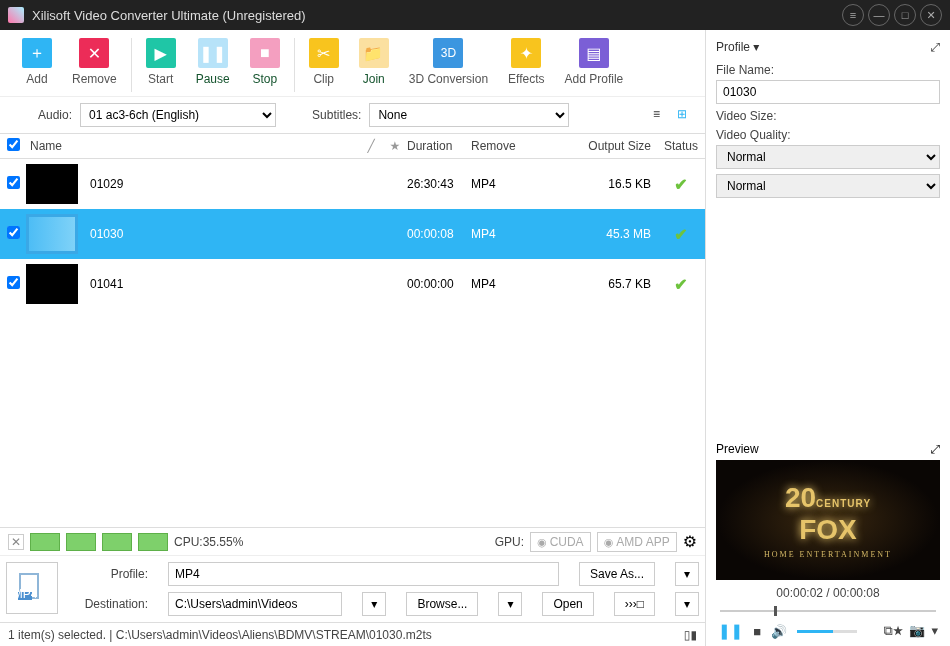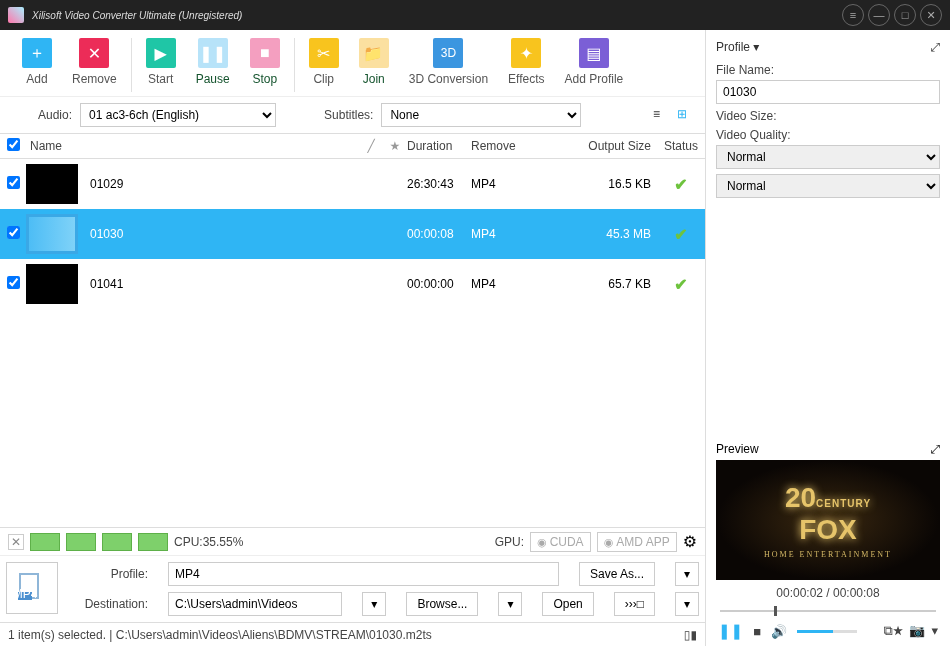--- a/index.html
+++ b/index.html
@@ -1,19 +1,19 @@
 <!DOCTYPE html>
 <html><head>
 <meta charset="utf-8">
 <style>
 * { margin: 0; padding: 0; box-sizing: border-box; font-family: "Segoe UI", Tahoma, sans-serif; font-size: 12px; }
 body { width: 950px; height: 646px; background: #fff; overflow: hidden; }
 .titlebar { height: 30px; background: #222; color: #ddd; display: flex; align-items: center; padding: 0 8px; }
 .titlebar .app-icon { width: 16px; height: 16px; background: linear-gradient(45deg,#f7a,#aef); margin-right: 8px; border-radius: 2px; }
-.titlebar .title { flex: 1; font-size: 10px; font-style: italic; }
+.titlebar .title { flex: 1; font-size: 13px; }
 .titlebar .win-btn { width: 22px; height: 22px; border: 1px solid #666; border-radius: 50%; margin-left: 4px; display: flex; align-items: center; justify-content: center; color: #aaa; cursor: pointer; font-size: 11px; }
 .app-body { display: flex; height: calc(100% - 30px); }
 .main-pane { flex: 1; display: flex; flex-direction: column; border-right: 1px solid #ddd; }
 .side-pane { width: 244px; display: flex; flex-direction: column; }
 
 .toolbar { display: flex; padding: 8px 18px 4px; gap: 2px; align-items: flex-start; border-bottom: 1px solid #eee; }
 .toolbar-group { display: flex; gap: 12px; }
 .tool-btn { display: flex; flex-direction: column; align-items: center; gap: 4px; cursor: pointer; padding: 0 4px; }
 .tool-btn .icon-box { width: 30px; height: 30px; display: flex; align-items: center; justify-content: center; border-radius: 2px; font-size: 16px; color: #fff; }
 .tool-btn .label { color: #555; font-size: 12px; }
@@ -159,21 +159,21 @@
         <div class="tool-btn">
           <div class="icon-box" style="background:#7b5fd6">▤</div>
           <div class="label">Add Profile</div>
         </div>
       </div>
     </div>
 
     <div class="opt-row">
       <label style="margin-left:28px">Audio:</label>
       <select style="width:196px"><option>01 ac3-6ch (English)</option></select>
-      <label style="margin-left:40px">Subtitles:</label>
+      <label style="margin-left:28px">Subtitles:</label>
       <select style="width:200px"><option>None</option></select>
       <div class="view-btns">
         <div class="view-btn" style="color:#333">≡</div>
         <div class="view-btn" style="color:#2fb5f4">⊞</div>
       </div>
     </div>
 
     <div class="list-header">
       <div class="col-check"><input type="checkbox" checked="" style=""></div>
       <div class="col-name">Name</div>

